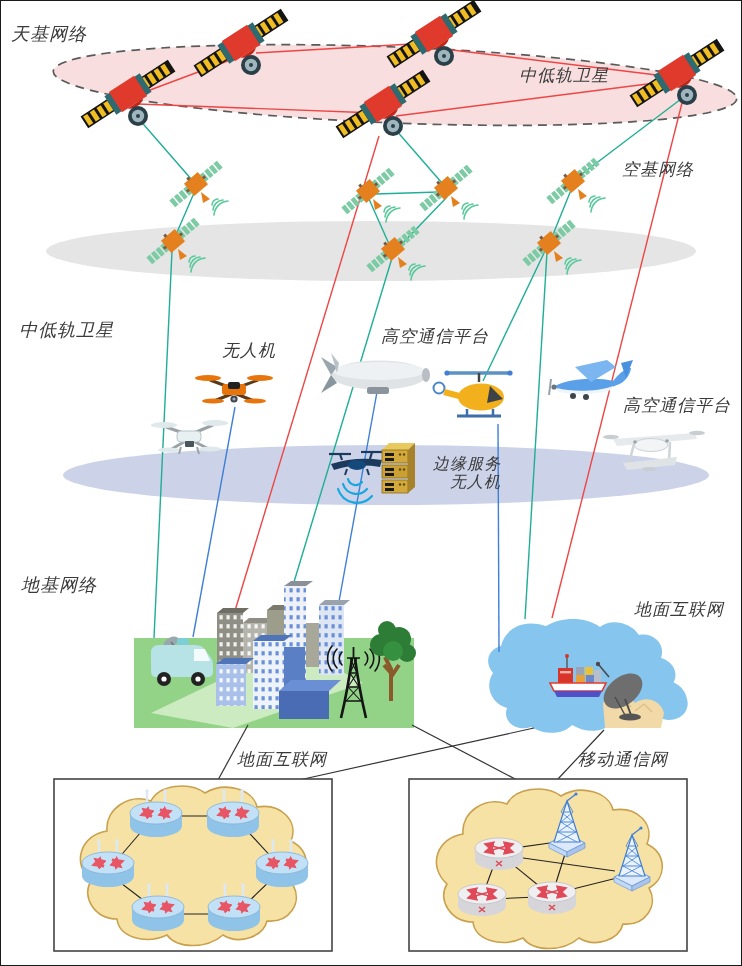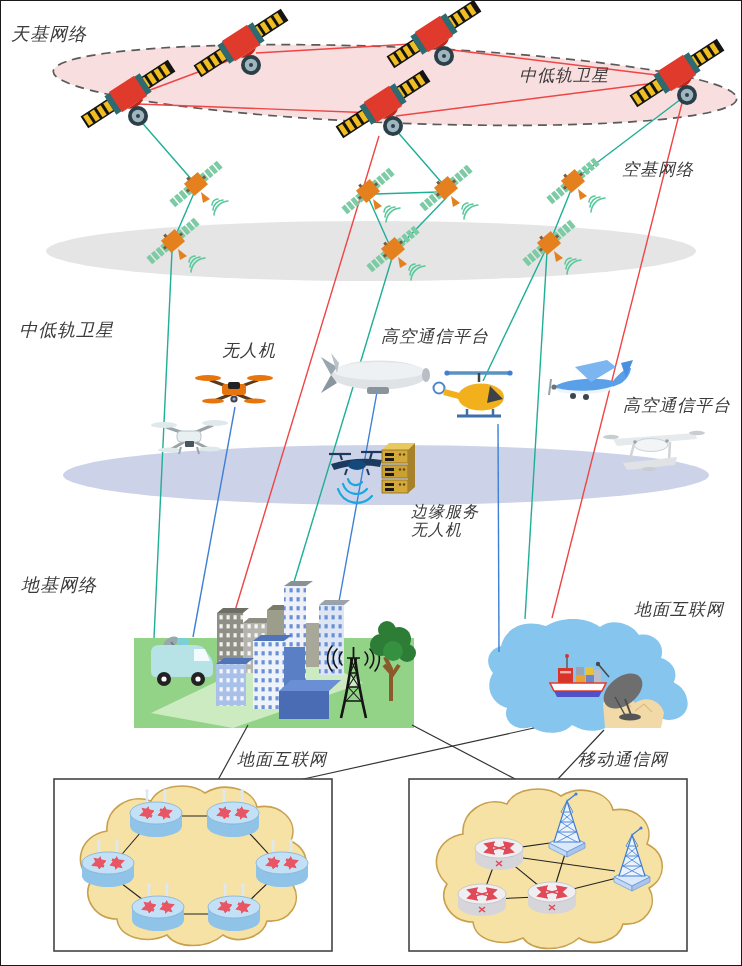--- a/index.html
+++ b/index.html
@@ -1,21 +1,21 @@
 <!DOCTYPE html>
 <html><head>
 <meta charset="utf-8">
 <style>
   html,body{margin:0;padding:0;background:#fff;}
   .stage{position:relative;width:742px;height:966px;background:#fff;border:1px solid #1a1a1a;box-sizing:border-box;overflow:hidden;
          font-family:"Liberation Serif","DejaVu Serif",serif;}
   .stage svg{position:absolute;left:0;top:0;}
   .lbl{position:absolute;color:#3a3a3a;font-size:17px;letter-spacing:1px;white-space:nowrap;line-height:1.1;font-style:italic;}
   .lbl.big{font-size:18px;}
-  .lbl.center{text-align:left;white-space:normal;margin-top:48px;}
+  .lbl.center{text-align:right;white-space:normal;}
 </style>
 </head>
 <body>
 
 <div class="stage">
 
 <svg width="742" height="966" viewBox="0 0 742 966">
   <defs>
     <marker id="ah" markerWidth="7" markerHeight="7" refX="5" refY="3" orient="auto-start-reverse">
       <path d="M0,0 L6,3 L0,6 Z" fill="#e85666"></path>

